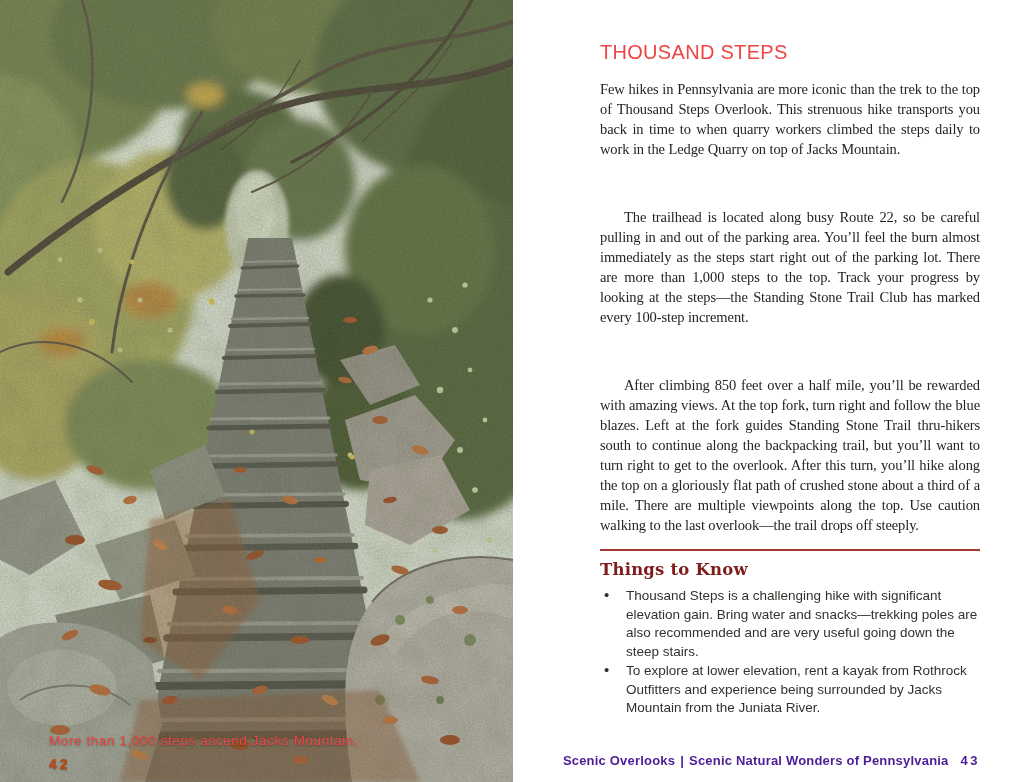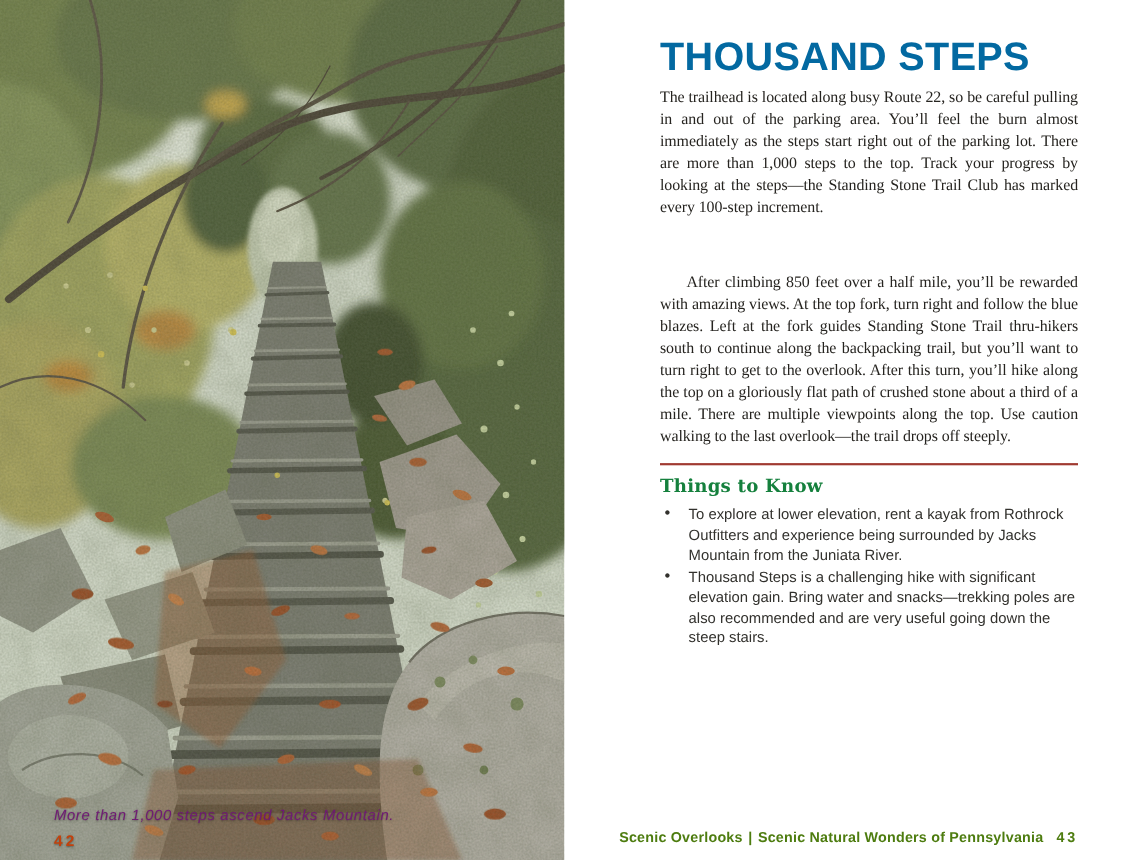--- a/index.html
+++ b/index.html
@@ -2,45 +2,45 @@
 <html><head>
 <meta charset="utf-8">
 <style>
   html,body{margin:0;padding:0;background:#ffffff;}
   .spread{position:relative;width:1024px;height:782px;background:#ffffff;overflow:hidden;
           font-family:"Liberation Sans",sans-serif;}
 
   
   .photo-wrap{position:absolute;left:0;top:0;width:513px;height:782px;overflow:hidden;}
   .photo-wrap svg{display:block;}
-  .photo-caption{position:absolute;left:49px;bottom:34px;color:#701a75;
-                 font-style:italic;font-size:13.5px;letter-spacing:.6px;
+  .photo-caption{position:absolute;left:49px;bottom:34px;color:#ef4444;
+                 font-size:13.5px;letter-spacing:.6px;
                  text-shadow:0 1px 2px rgba(20,20,15,.45);}
   .folio-left{position:absolute;left:49px;bottom:10px;color:#c2410c;font-weight:bold;
               font-size:14px;letter-spacing:3px;text-shadow:0 1px 2px rgba(20,20,15,.45);}
 
   
   .right-page{position:absolute;left:600px;top:0;width:380px;height:782px;}
-  .headline{margin:38px 0 13px 0;font-family:"Liberation Sans",sans-serif;font-weight:bold;
-            font-size:36px;line-height:28px;letter-spacing:.3px;color:#0369a1;}
+  .headline{margin:38px 0 13px 0;font-family:"Liberation Sans",sans-serif;font-weight:normal;
+            font-size:20px;line-height:28px;letter-spacing:.3px;color:#ef4444;}
   .body-copy p{margin:0;font-family:"Liberation Serif",serif;font-size:14.5px;
                line-height:20px;color:#262420;text-align:justify;letter-spacing:-0.1px;}
   .body-copy p + p{text-indent:24px;margin-top:48px;}
   .rule{height:2px;background:#a03a31;border:0;margin:14px 0 9px 0;}
   .things-heading{margin:0 0 8px 0;font-family:"DejaVu Serif",serif;font-weight:bold;
-                  font-size:16.5px;color:#15803d;letter-spacing:.2px;}
+                  font-size:16.5px;color:#7f1d1d;letter-spacing:.2px;}
   .things-list{margin:0;padding:0;list-style:none;}
   .things-list li{position:relative;padding-left:26px;margin:0 0 1px 0;
                   font-family:"Liberation Sans",sans-serif;font-size:13.5px;
                   line-height:18.5px;color:#32312d;text-align:left;}
   .things-list li::before{content:"\2022";position:absolute;left:4px;top:-1px;
                   font-size:15px;color:#32312d;}
   .folio-right{position:absolute;right:44px;bottom:14px;white-space:nowrap;
                font-family:"Liberation Sans",sans-serif;font-weight:bold;
-               font-size:13px;color:#4d7c0f;letter-spacing:.2px;}
+               font-size:13px;color:#4c1d95;letter-spacing:.2px;}
   .folio-right .sep{margin:0 5px;}
   .folio-right .pagenum{margin-left:12px;letter-spacing:2.5px;}
 </style>
 </head>
 <body>
 
 <div class="spread">
 
   <div class="photo-wrap">
     <svg width="513" height="782" viewBox="0 0 513 782">
@@ -239,31 +239,32 @@
     </svg>
 
     <div class="photo-caption">More than 1,000 steps ascend Jacks Mountain.</div>
     <div class="folio-left">42</div>
   </div>
 
   <div class="right-page">
     <h1 class="headline">THOUSAND STEPS</h1>
 
     <div class="body-copy">
+      <p>Few hikes in Pennsylvania are more iconic than the trek to the top of Thousand Steps Overlook. This strenuous hike transports you back in time to when quarry workers climbed the steps daily to work in the Ledge Quarry on top of Jacks Mountain.</p>
       <p>The trailhead is located along busy Route 22, so be careful pulling in and out of the parking area. You’ll feel the burn almost immediately as the steps start right out of the parking lot. There are more than 1,000 steps to the top. Track your progress by looking at the steps—the Standing Stone Trail Club has marked every 100-step increment.</p>
       <p>After climbing 850 feet over a half mile, you’ll be rewarded with amazing views. At the top fork, turn right and follow the blue blazes. Left at the fork guides Standing Stone Trail thru-hikers south to continue along the backpacking trail, but you’ll want to turn right to get to the overlook. After this turn, you’ll hike along the top on a gloriously flat path of crushed stone about a third of a mile. There are multiple viewpoints along the top. Use caution walking to the last overlook—the trail drops off steeply.</p>
     </div>
 
     <hr class="rule">
 
     <h2 class="things-heading">Things to Know</h2>
 
     <ul class="things-list">
+      <li>Thousand Steps is a challenging hike with significant elevation gain. Bring water and snacks—trekking poles are also recommended and are very useful going down the steep stairs.</li>
       <li>To explore at lower elevation, rent a kayak from Rothrock Outfitters and experience being surrounded by Jacks Mountain from the Juniata River.</li>
-      <li>Thousand Steps is a challenging hike with significant elevation gain. Bring water and snacks—trekking poles are also recommended and are very useful going down the steep stairs.</li>
     </ul>
   </div>
 
   <div class="folio-right">
     <span>Scenic Overlooks</span><span class="sep">|</span><span>Scenic Natural Wonders of Pennsylvania</span><span class="pagenum">43</span>
   </div>
 
 </div>
 
 </body></html>

